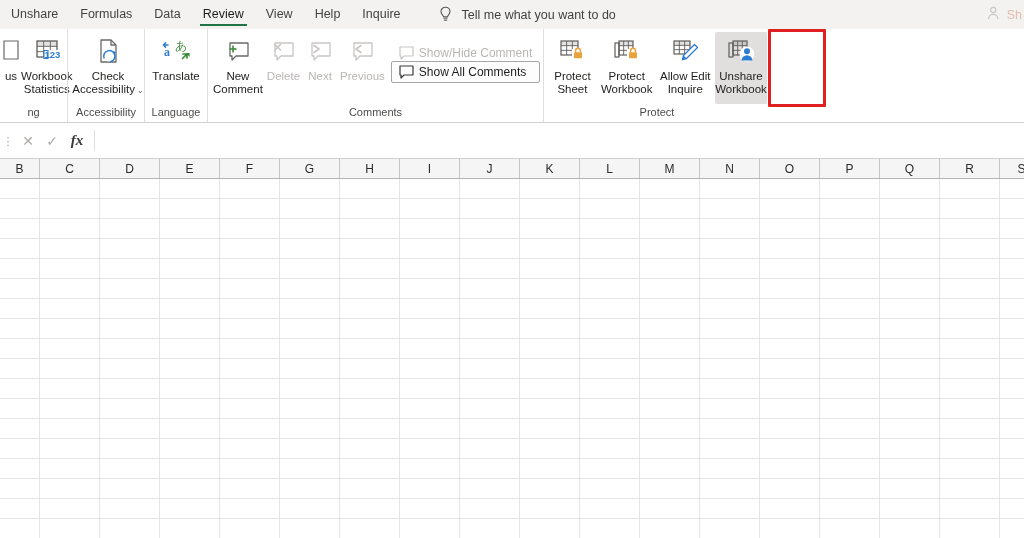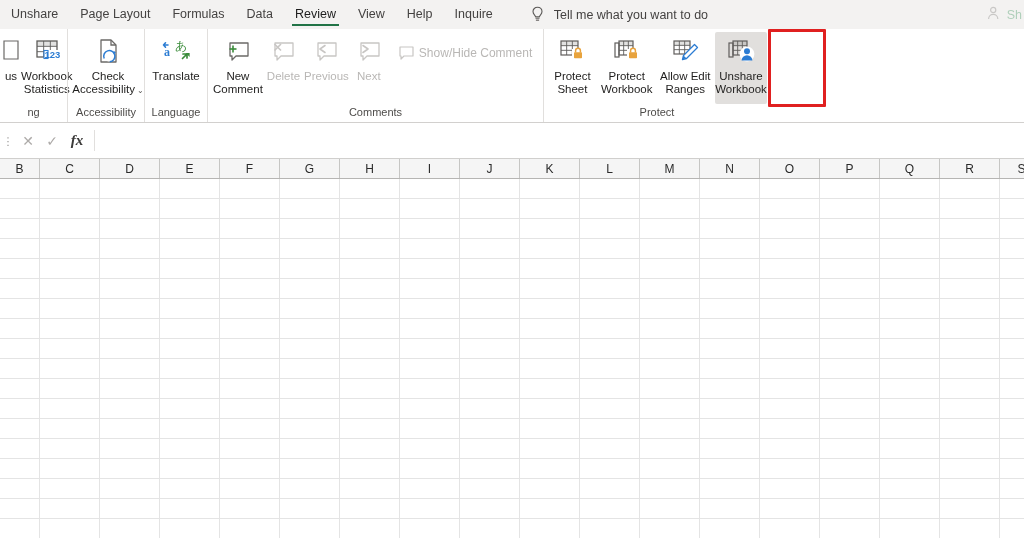--- a/index.html
+++ b/index.html
@@ -71,21 +71,21 @@
     height: 29px;
     display: flex;
     align-items: center;
     gap: 4px;
     padding-right: 2px;
     opacity: 0.30;
     overflow: hidden;
   }
   .share-label {
     font-size: 12.5px;
-    color: #15803d;
+    color: #c2410c;
     white-space: nowrap;
   }
 
   
   .ribbon {
     position: absolute;
     left: 0; top: 29px;
     width: 1024px; height: 94px;
     background: #ffffff;
     border-bottom: 1px solid #d2d0ce;
@@ -302,21 +302,20 @@
   }
 </style>
 </head>
 <body>
 
 <div class="app">
 
   <div class="tabbar">
     <div id="tabs-host" style="display:flex;align-items:center;">
         <div class="tab">Unshare</div>
-        <div class="tab">Page Layout</div>
         <div class="tab">Formulas</div>
         <div class="tab">Data</div>
         <div class="tab active">Review</div>
         <div class="tab">View</div>
         <div class="tab">Help</div>
         <div class="tab">Inquire</div>
       </div>
 
     <div class="tellme">
       <span class="bulb-ic">
@@ -424,46 +423,54 @@
             <div class="bigbtn disabled" style="width: 48px;">
               <div class="ic">
                 <svg width="32" height="32" viewBox="0 0 32 32">
                   <path d="M8 7 h18 v13 h-12 l-4 4 v-4 h-2 z" fill="none" stroke="#c8c6c4" stroke-width="1.3" stroke-linejoin="round"></path>
                   <line x1="7.5" y1="8" x2="14" y2="14.5" stroke="#c8c6c4" stroke-width="1.6"></line>
                   <line x1="14" y1="8" x2="7.5" y2="14.5" stroke="#c8c6c4" stroke-width="1.6"></line>
                 </svg>
               </div>
               <div class="lbl">Delete</div>
             </div>
+            <div class="bigbtn disabled" style="width: 46px;">
+              <div class="ic">
+                <svg width="32" height="32" viewBox="0 0 32 32">
+                  <path d="M8 7 h18 v13 h-12 l-4 4 v-4 h-2 z" fill="none" stroke="#c8c6c4" stroke-width="1.3" stroke-linejoin="round"></path>
+                  <path d="M10 9.5 l5 3.5 l-5 3.5" fill="none" stroke="#c8c6c4" stroke-width="1.6" stroke-linecap="round" stroke-linejoin="round"></path>
+                </svg>
+              </div>
+              <div class="lbl">Next</div>
+            </div>
             <div class="bigbtn disabled" style="width: 56px;">
               <div class="ic">
                 <svg width="32" height="32" viewBox="0 0 32 32">
                   <path d="M8 7 h18 v13 h-12 l-4 4 v-4 h-2 z" fill="none" stroke="#c8c6c4" stroke-width="1.3" stroke-linejoin="round"></path>
                   <path d="M15 9.5 l-5 3.5 l5 3.5" fill="none" stroke="#c8c6c4" stroke-width="1.6" stroke-linecap="round" stroke-linejoin="round"></path>
                 </svg>
               </div>
               <div class="lbl">Previous</div>
-            </div>
-            <div class="bigbtn disabled" style="width: 46px;">
-              <div class="ic">
-                <svg width="32" height="32" viewBox="0 0 32 32">
-                  <path d="M8 7 h18 v13 h-12 l-4 4 v-4 h-2 z" fill="none" stroke="#c8c6c4" stroke-width="1.3" stroke-linejoin="round"></path>
-                  <path d="M10 9.5 l5 3.5 l-5 3.5" fill="none" stroke="#c8c6c4" stroke-width="1.6" stroke-linecap="round" stroke-linejoin="round"></path>
-                </svg>
-              </div>
-              <div class="lbl">Next</div>
             </div>
             <div class="rowstack">
               <div class="smallbtn disabled">
                 <span style="display: flex;">
                   <svg width="15" height="14" viewBox="0 0 15 14">
                     <path d="M1 1 h13 v9 h-9 l-3 3 v-3 h-1 z" fill="none" stroke="#c8c6c4" stroke-width="1.2" stroke-linejoin="round"></path>
                   </svg>
                 </span>
                 <span class="slbl">Show/Hide Comment</span>
+              </div>
+              <div class="smallbtn boxed">
+                <span style="display: flex;">
+                  <svg width="15" height="14" viewBox="0 0 15 14">
+                    <path d="M1 1 h13 v9 h-9 l-3 3 v-3 h-1 z" fill="none" stroke="#3b3a39" stroke-width="1.2" stroke-linejoin="round"></path>
+                  </svg>
+                </span>
+                <span class="slbl">Show All Comments</span>
               </div>
             </div>
           </div>
           <div class="group-title">Comments</div>
         </div>
         <div class="group" style="width: 227px;">
           <div class="group-items">
             <div class="bigbtn" style="width: 53px;">
               <div class="ic">
                 <svg width="32" height="32" viewBox="0 0 32 32">
@@ -506,21 +513,21 @@
                   <line x1="5" y1="9.333333333333332" x2="21" y2="9.333333333333332" stroke="#5f5d5b" stroke-width="0.9"></line>
                   <line x1="5" y1="13.666666666666666" x2="21" y2="13.666666666666666" stroke="#5f5d5b" stroke-width="0.9"></line>
                   <line x1="10.333333333333332" y1="5" x2="10.333333333333332" y2="18" stroke="#5f5d5b" stroke-width="0.9"></line>
                   <line x1="15.666666666666666" y1="5" x2="15.666666666666666" y2="18" stroke="#5f5d5b" stroke-width="0.9"></line>
                   <rect x="5" y="5" width="16" height="4.333333333333333" fill="#5f5d5b" opacity="0.18"></rect>
                   <path d="M25.5 8.5 l3 3 l-11 11 l-4 1 l1 -4 z" fill="#ffffff" stroke="#2b7cd3" stroke-width="1.3" stroke-linejoin="round"></path>
                   <path d="M13.5 23.5 l1 -4 l2.6 2.6 z" fill="#2b7cd3"></path>
                 </svg>
               </div>
               <div class="lbl">Allow Edit
-Ranges</div>
+Inquire</div>
             </div>
             <div class="bigbtn pressed" style="width: 52px;">
               <div class="ic">
                 <svg width="32" height="32" viewBox="0 0 32 32">
                   <rect x="4" y="7" width="4" height="14" fill="none" stroke="#5f5d5b" stroke-width="1.2"></rect>
                   <rect x="8" y="5" width="14" height="14" fill="none" stroke="#5f5d5b" stroke-width="1.2"></rect>
                   <line x1="8" y1="9.666666666666668" x2="22" y2="9.666666666666668" stroke="#5f5d5b" stroke-width="0.9"></line>
                   <line x1="8" y1="14.333333333333334" x2="22" y2="14.333333333333334" stroke="#5f5d5b" stroke-width="0.9"></line>
                   <line x1="12.666666666666668" y1="5" x2="12.666666666666668" y2="19" stroke="#5f5d5b" stroke-width="0.9"></line>
                   <line x1="17.333333333333336" y1="5" x2="17.333333333333336" y2="19" stroke="#5f5d5b" stroke-width="0.9"></line>

